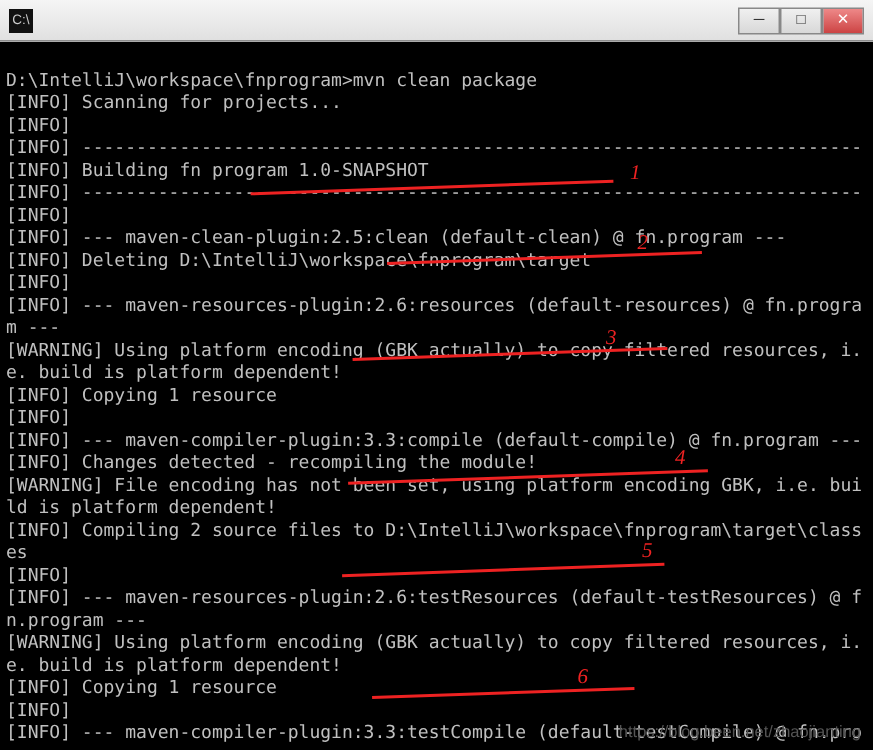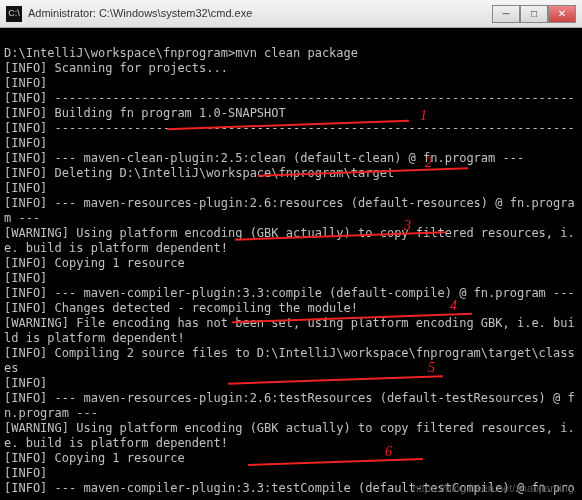--- a/index.html
+++ b/index.html
@@ -14,21 +14,20 @@
 .ann-num{position:absolute;color:#e22;font-family:'Comic Sans MS',cursive;font-size:14px;font-style:italic;pointer-events:none}
 .watermark{position:absolute;bottom:4px;right:8px;color:#555;font-size:11px;font-family:sans-serif}
 </style>
 </head>
 <body>
 
 <div class="titlebar">
   <div class="titlebar-icon">
       <span>C:\</span>
     </div>
-  <span>Administrator: C:\Windows\system32\cmd.exe</span>
   <div class="win-controls">
     <div class="win-btn">─</div>
     <div class="win-btn">□</div>
     <div class="win-btn close">✕</div>
   </div>
 </div>
 
 <div class="terminal" id="term">D:\IntelliJ\workspace\fnprogram&gt;mvn clean package
 [INFO] Scanning for projects...
 [INFO]

